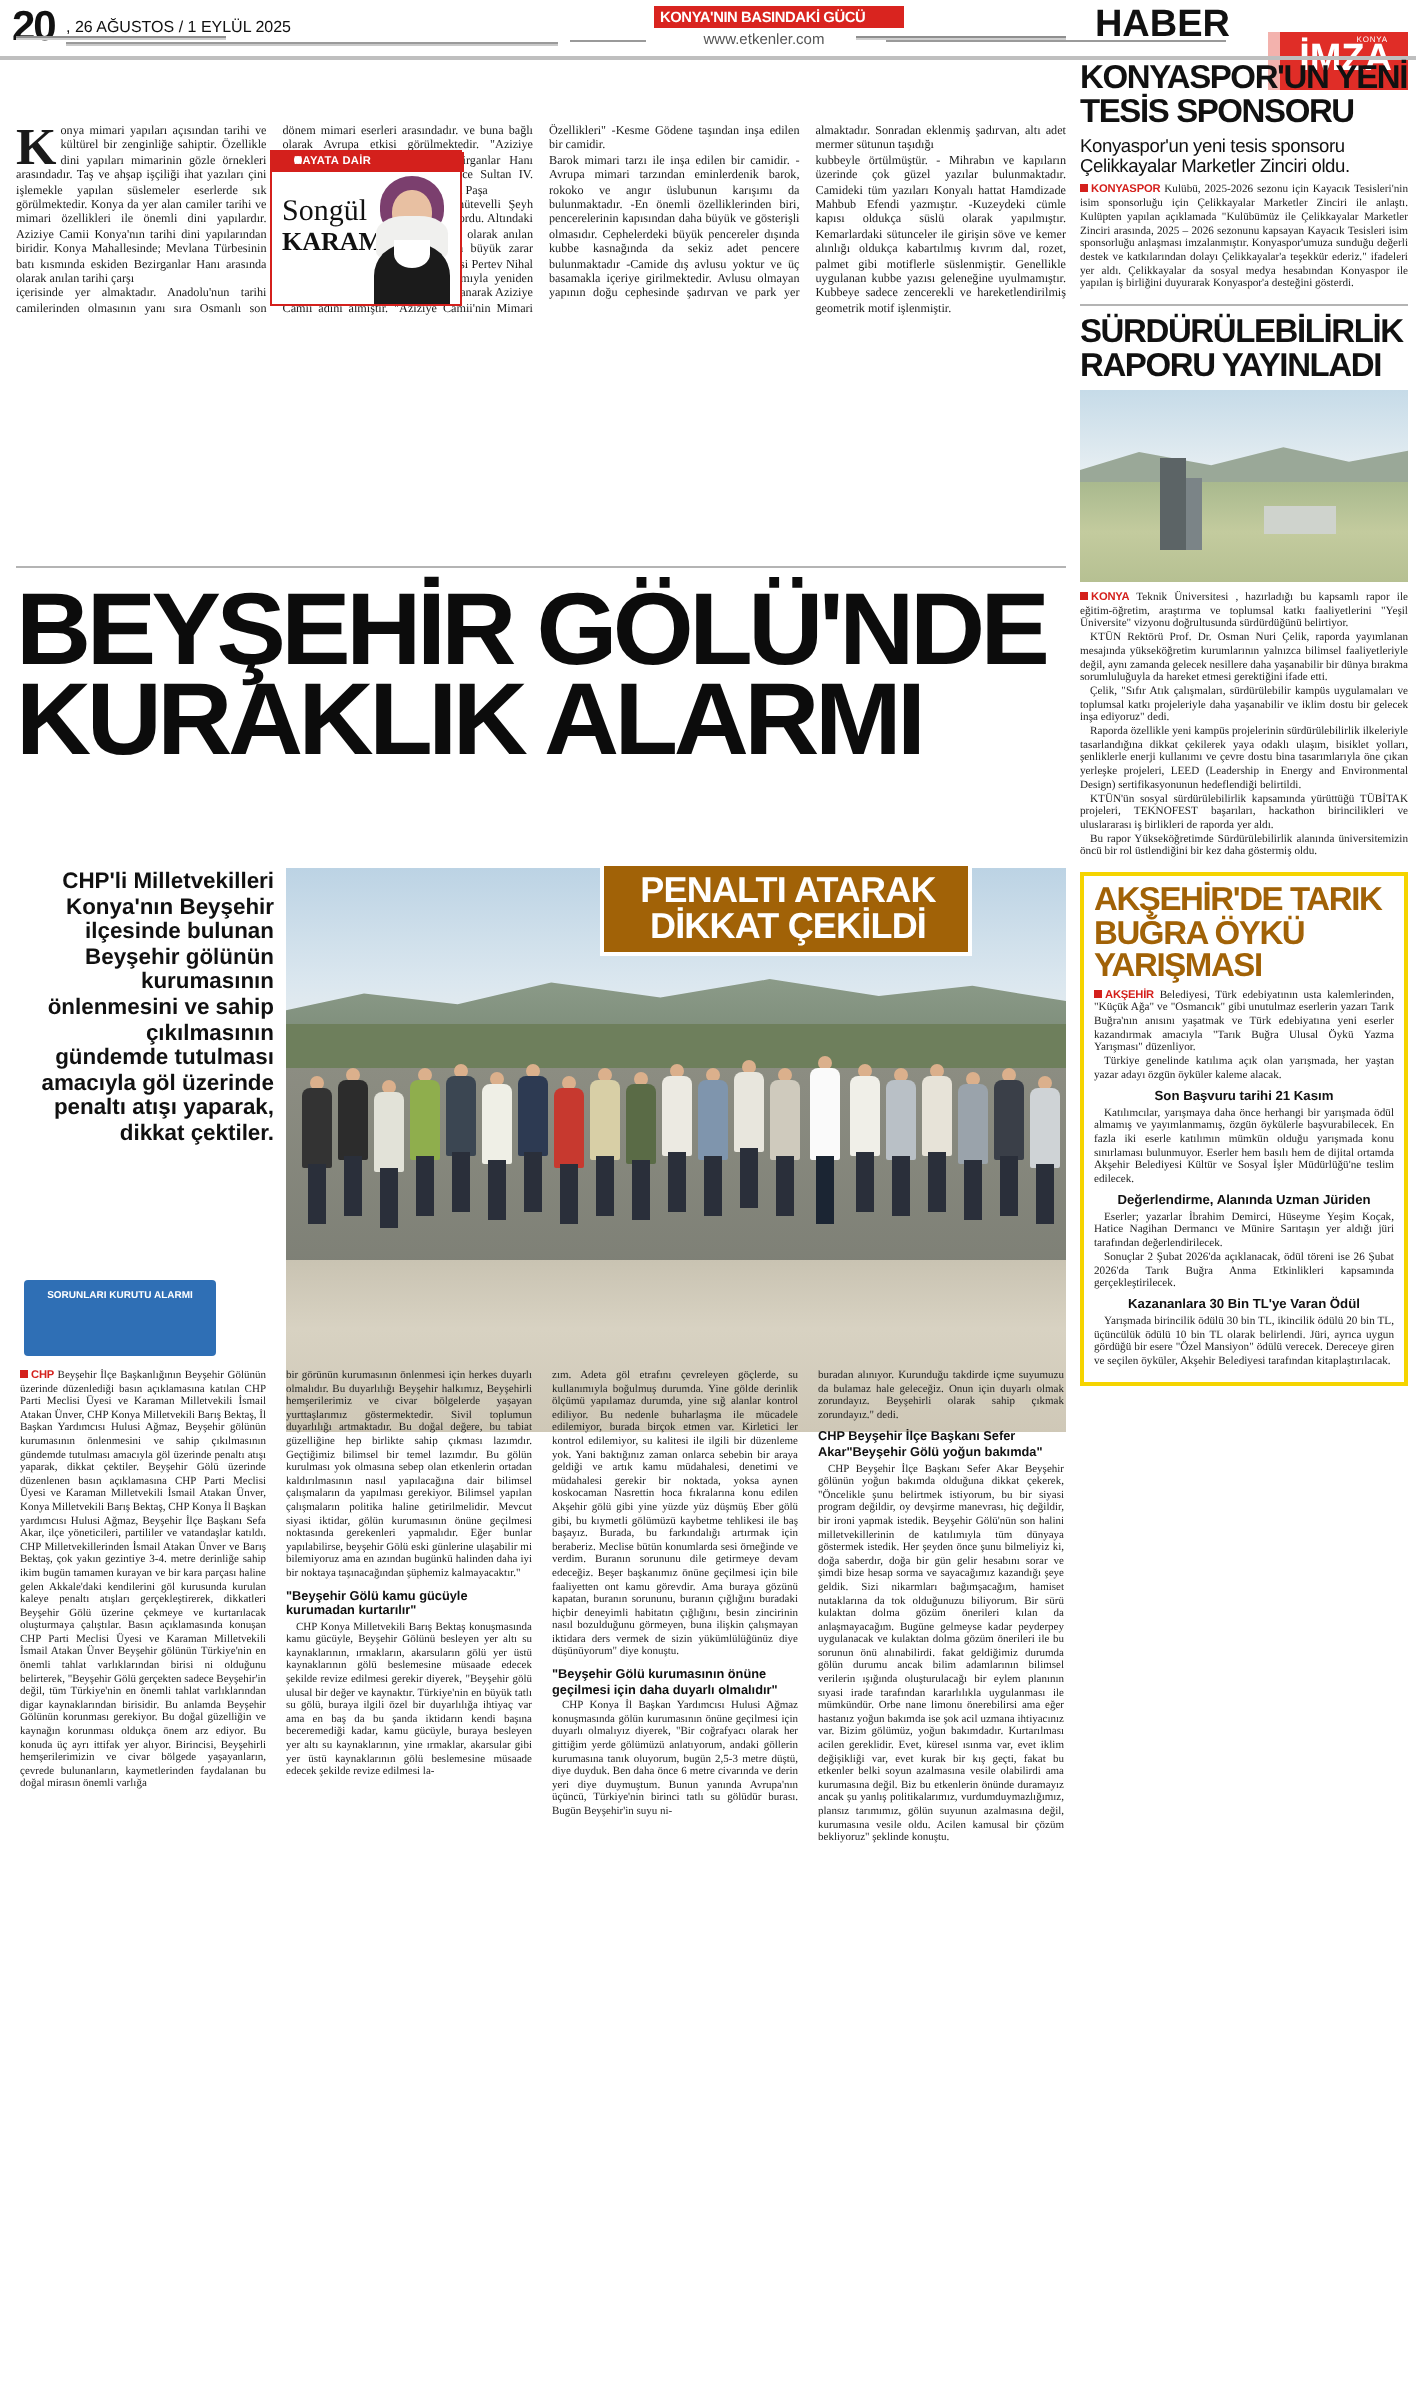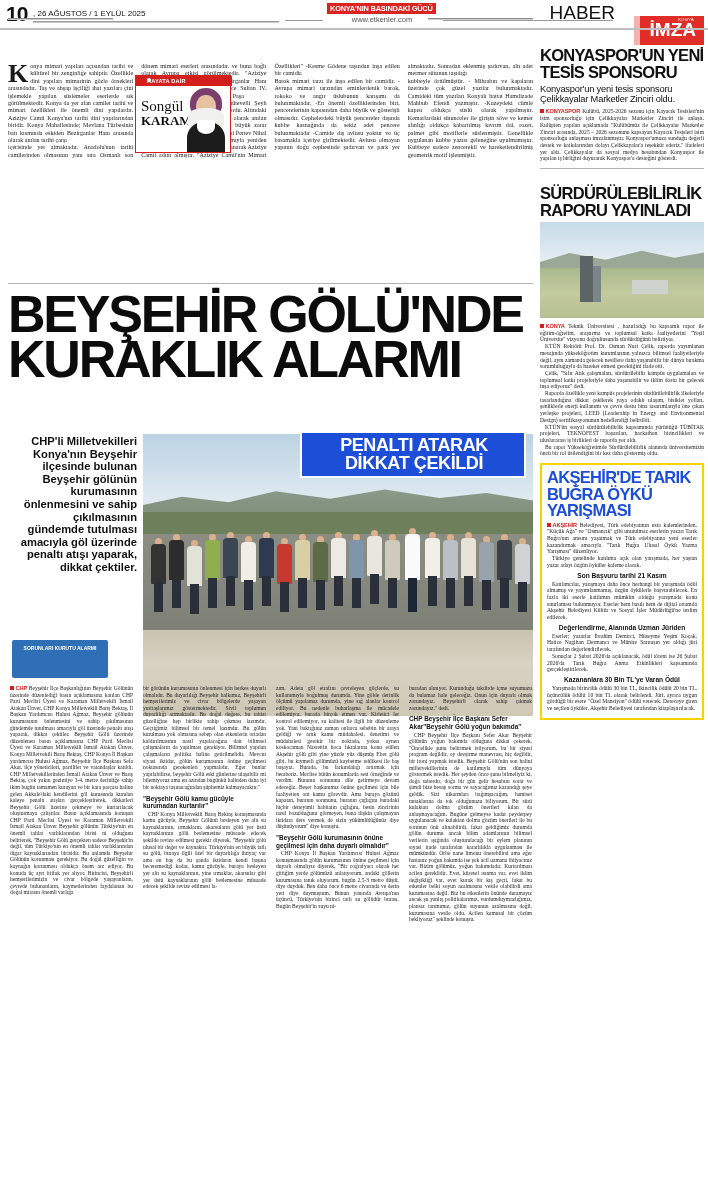--- a/index.html
+++ b/index.html
@@ -25,38 +25,38 @@
     font-size:8px; color:#111; white-space:nowrap;
   }
   .rule-left {
     position:absolute; left:33px; top:21px; width:246px; height:0;
     border-top:1px solid #9a9a9a; border-bottom:1px solid #c9c9c9;
   }
   .brand-badge {
     position:absolute; left:327px; top:3px;
     background:#d9241f; color:#fff;
     font-family:"Liberation Sans", sans-serif; font-weight:bold;
-    font-size:7.4px; letter-spacing:-0.2px; padding:1px 3px 1px 3px;
+    font-size:7.4px; letter-spacing:-0.2px; padding:1px 19px 1px 3px;
     white-space:nowrap;
   }
   .brand-url {
     position:absolute; left:322px; top:15px; width:120px; text-align:center;
     font-family:"Liberation Sans", sans-serif; font-size:7.5px; color:#555;
   }
   .rule-mid {
     position:absolute; left:285px; top:20px; width:38px; height:0;
     border-top:1px solid #9a9a9a;
   }
   .rule-mid2 {
     position:absolute; left:443px; top:20px; width:170px; height:0;
     border-top:1px solid #9a9a9a;
   }
   .haber {
     position:absolute; right:93px; top:2px;
-    font-family:"Liberation Sans", sans-serif; font-weight:normal;
+    font-family:"Liberation Sans", sans-serif; font-weight:bold;
     font-size:19px; color:#111; letter-spacing:0px;
   }
   .imza-box {
     position:absolute; right:4px; top:16px; width:70px; height:29px;
     background:linear-gradient(90deg,#f3b2ad 0 6px,#e02d27 6px);
   }
   .imza-text {
     position:absolute; right:8px; top:3px;
     font-family:"Liberation Sans", sans-serif; font-weight:bold;
     font-size:19px; color:#fff; letter-spacing:0px;
@@ -180,22 +180,22 @@
     background:linear-gradient(180deg,#8c8d82 0%,#7e8076 100%); }
   .figs { position:absolute; left:0; top:0; width:390px; height:282px; }
   .fig { position:absolute; width:15px; }
   .fig .h { position:absolute; left:4px; top:0; width:7px; height:7px;
     background:#dbb08c; border-radius:50%; }
   .fig .b { position:absolute; left:0; top:6px; width:15px; height:40px;
     border-radius:4px 4px 1px 1px; }
   .fig .l { position:absolute; left:3px; top:44px; width:9px; height:30px;
     background:#2a2f3a; }
   .kicker-pen {
-    position:absolute; left:300px; top:431px; width:226px;
-    background:#1d4ed8; color:#fff; padding:3px 4px 4px 6px;
+    position:absolute; left:300px; top:431px; width:186px;
+    background:#a16207; color:#fff; padding:3px 4px 4px 6px;
     font-family:"Liberation Sans", sans-serif; font-weight:bold;
     font-size:18px; line-height:18px; letter-spacing:-0.4px;
     text-align:center; border:2px solid #fff;
   }
   .banner-blue {
     position:absolute; left:12px; top:640px; width:96px; height:38px;
     background:#2f6fb5; border-radius:2px; z-index:3;
   }
   .banner-blue span {
     display:block; color:#fff; font-family:"Liberation Sans", sans-serif;
@@ -227,21 +227,21 @@
     display:inline-block; width:4px; height:4px; background:#d4201c;
     margin-right:1.5px; vertical-align:0px;
   }
 
   
   .sidebar { position:absolute; left:540px; top:31px; width:164px; }
   .sb-sep { height:0; border-top:1px solid #b4b4b4; margin:6px 0 5px 0; }
   .sb-head {
     font-family:"Liberation Sans", sans-serif; font-weight:bold;
     font-size:16.5px; line-height:16.5px; letter-spacing:-0.7px; color:#111;
-    margin:16px 0 4px 0;
+    margin:0 0 4px 0;
   }
   .sb-sum {
     font-family:"Liberation Sans", sans-serif; font-size:9.3px;
     line-height:10.2px; color:#111; margin:0 0 4px 0; letter-spacing:-0.2px;
   }
   .sb-body { font-size:5.6px; line-height:6.7px; text-align:justify; color:#1c1c1c; }
   .sb-body p { margin:0; text-indent:5px; }
   .sb-body p.noind { text-indent:0; }
 
   .sb-photo {
@@ -262,21 +262,21 @@
   .sp-bld { position:absolute; left:92px; top:58px; width:36px; height:14px;
     background:#cfd3cd; }
 
   
   .ak-box {
     margin-top:6px; border:2px solid #f5d400; padding:4px 5px 6px 5px;
     background:#fff;
   }
   .ak-head {
     font-family:"Liberation Sans", sans-serif; font-weight:bold;
-    font-size:16.5px; line-height:16.5px; letter-spacing:-0.7px; color:#1d4ed8;
+    font-size:16.5px; line-height:16.5px; letter-spacing:-0.7px; color:#a16207;
     margin:0 0 3px 0;
   }
   .ak-sum {
     background:#f9e600; padding:3px 3px;
     font-family:"Liberation Sans", sans-serif; font-size:8.2px;
     line-height:9.2px; color:#111; letter-spacing:-0.2px; margin-bottom:4px;
   }
   .ak-body { font-size:5.6px; line-height:6.7px; text-align:justify; color:#1c1c1c; }
   .ak-body p { margin:0; text-indent:5px; }
   .ak-body p.noind { text-indent:0; }
@@ -285,21 +285,21 @@
     font-size:6.6px; line-height:8px; color:#111; text-align:center;
     margin:3px 0 1px 0;
   }
 </style>
 </head>
 <body>
 
 <div class="page">
 
   <div class="masthead">
-    <div class="page-num">10</div>
+    <div class="page-num">20</div>
     <div class="date-line">, 26 AĞUSTOS / 1 EYLÜL 2025</div>
     <div class="rule-left"></div>
     <div class="rule-mid"></div>
     <div class="rule-mid2"></div>
     <div class="brand-badge">KONYA'NIN BASINDAKİ GÜCÜ</div>
     <div class="brand-url">www.etkenler.com</div>
     <div class="haber">HABER</div>
     <div class="imza-box">
       <div class="imza-sm">KONYA</div>
       <div class="imza-text">İMZA</div>

